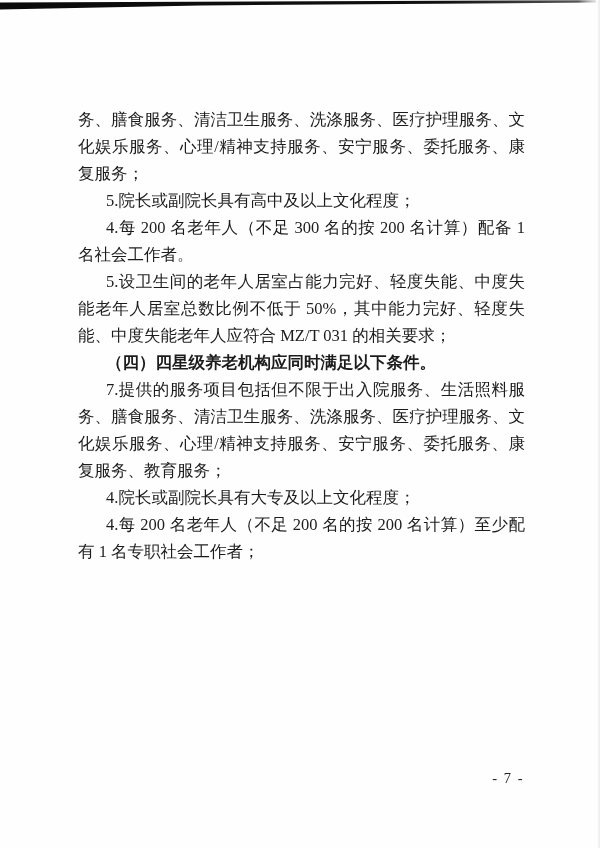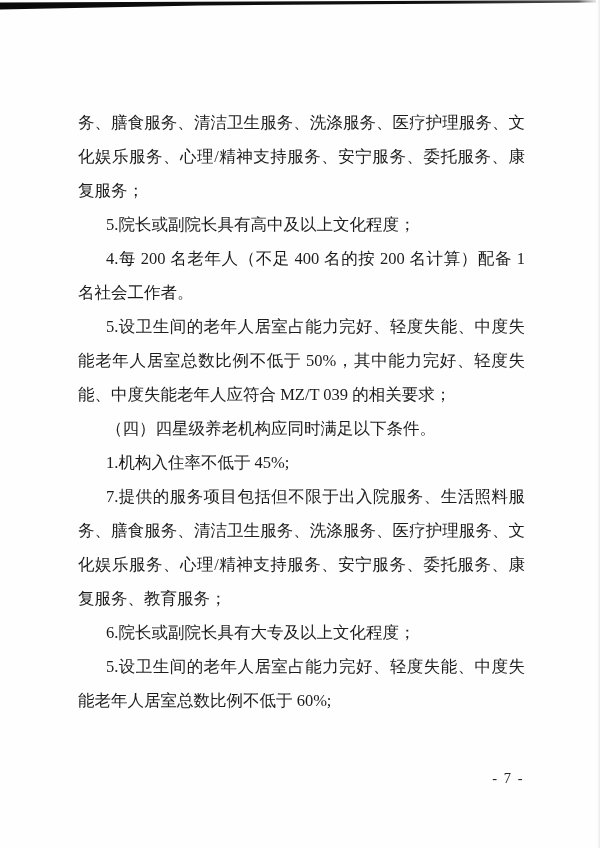--- a/index.html
+++ b/index.html
@@ -25,30 +25,30 @@
   }
   .page-body {
     position: absolute;
     left: 78px;
     top: 106px;
     width: 447px;
   }
   .para {
     margin: 0;
     font-size: 16.5px;
-    line-height: 34px;
+    line-height: 27px;
     text-align: justify;
     text-justify: inter-character;
     word-break: break-all;
   }
   .para.indent {
     text-indent: 1.7em;
   }
   .para.heading {
-    font-weight: normal;
+    font-weight: bold;
   }
   .page-footer {
     position: absolute;
     top: 770px;
     right: 76px;
     font-size: 14.5px;
     letter-spacing: 1.5px;
     color: #222;
   }
   .right-edge-shade {
@@ -73,22 +73,21 @@
     </linearGradient>
   </defs>
   <polygon points="0,2.5 596,0.3 596,2.6 200,5.5 0,9.5" fill="url(#barFade)"></polygon>
 </svg>
 
 <div class="right-edge-shade"></div>
 
 <div class="page-body">
   <p class="para">务、膳食服务、清洁卫生服务、洗涤服务、医疗护理服务、文化娱乐服务、心理/精神支持服务、安宁服务、委托服务、康复服务；</p>
   <p class="para indent">5.院长或副院长具有高中及以上文化程度；</p>
-  <p class="para indent">4.每 200 名老年人（不足 400 名的按 200 名计算）配备 1 名社会工作者。</p>
-  <p class="para indent">5.设卫生间的老年人居室占能力完好、轻度失能、中度失能老年人居室总数比例不低于 50%，其中能力完好、轻度失能、中度失能老年人应符合 MZ/T 039 的相关要求；</p>
+  <p class="para indent">4.每 200 名老年人（不足 300 名的按 200 名计算）配备 1 名社会工作者。</p>
+  <p class="para indent">5.设卫生间的老年人居室占能力完好、轻度失能、中度失能老年人居室总数比例不低于 50%，其中能力完好、轻度失能、中度失能老年人应符合 MZ/T 031 的相关要求；</p>
   <p class="para indent heading">（四）四星级养老机构应同时满足以下条件。</p>
-  <p class="para indent">1.机构入住率不低于 45%;</p>
   <p class="para indent">7.提供的服务项目包括但不限于出入院服务、生活照料服务、膳食服务、清洁卫生服务、洗涤服务、医疗护理服务、文化娱乐服务、心理/精神支持服务、安宁服务、委托服务、康复服务、教育服务；</p>
-  <p class="para indent">6.院长或副院长具有大专及以上文化程度；</p>
-  <p class="para indent">5.设卫生间的老年人居室占能力完好、轻度失能、中度失能老年人居室总数比例不低于 60%;</p>
+  <p class="para indent">4.院长或副院长具有大专及以上文化程度；</p>
+  <p class="para indent">4.每 200 名老年人（不足 200 名的按 200 名计算）至少配有 1 名专职社会工作者；</p>
 </div>
 
 <div class="page-footer">- 7 -</div>
 
 </body></html>

